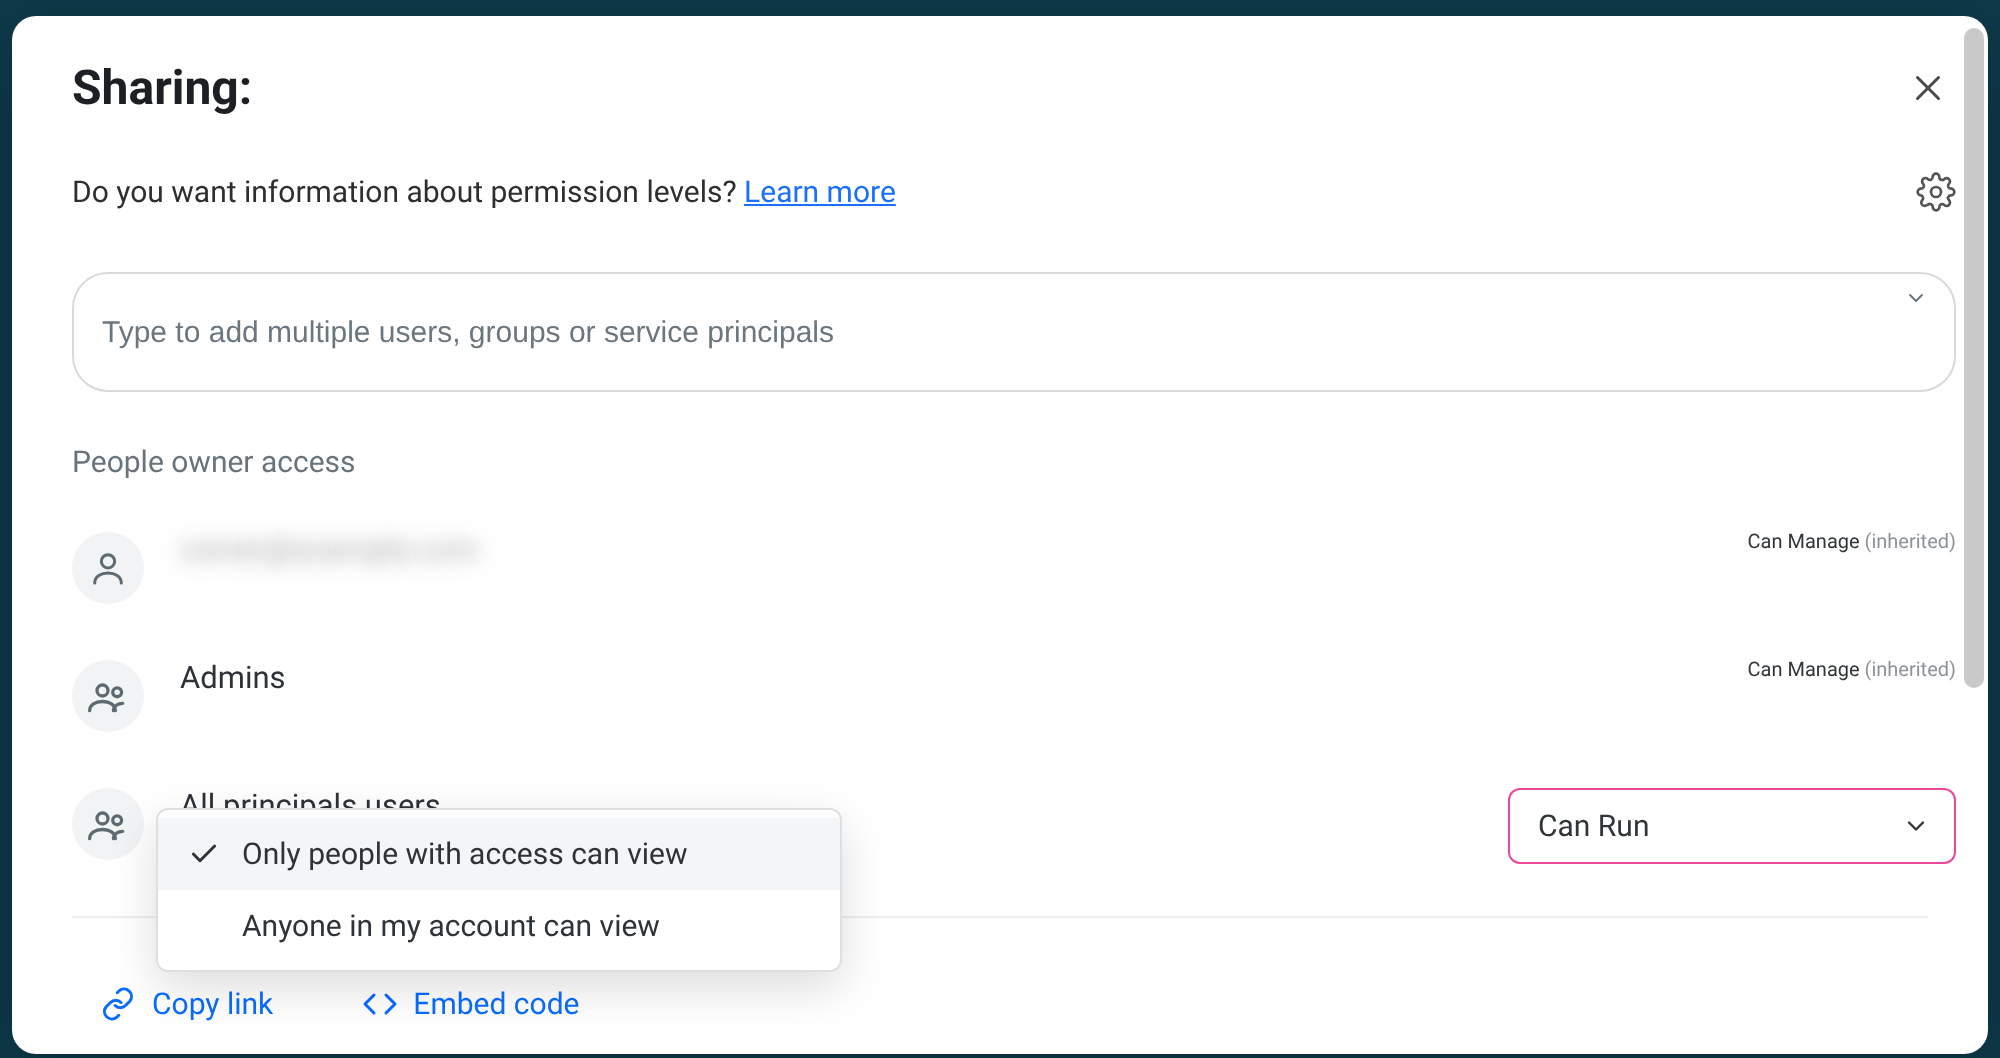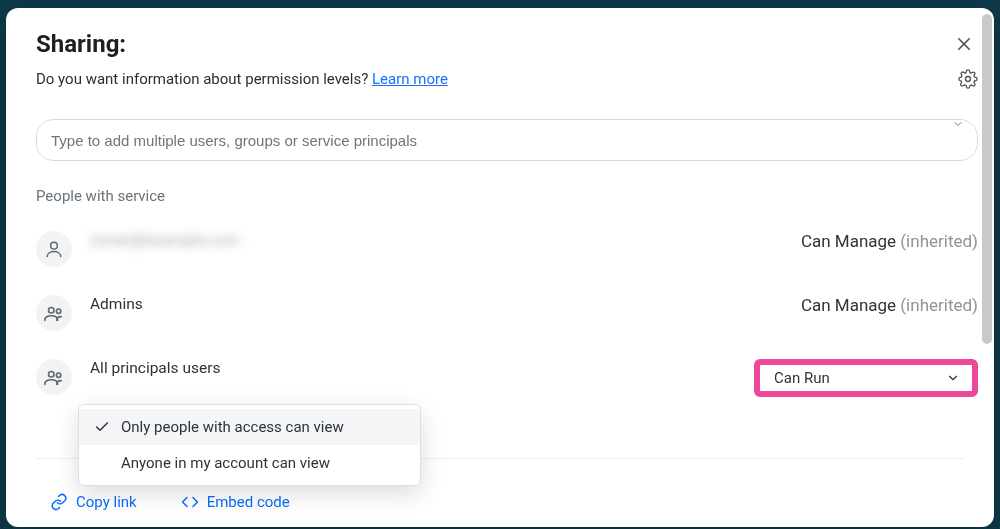--- a/index.html
+++ b/index.html
@@ -64,21 +64,21 @@
     height: 28px;
     display: flex;
     align-items: center;
     justify-content: center;
     color: #4a4a4a;
     border-radius: 4px;
     cursor: pointer;
   }
 
   .info-row {
-    margin-top: 11px;
+    margin-top: 28px;
     display: flex;
     align-items: center;
     justify-content: space-between;
     gap: 12px;
   }
   .info-text { font-size: 15px; color: #2e2e2e; }
   .learn-link {
     color: #1a6fff;
     text-decoration: underline;
     cursor: pointer;
@@ -86,21 +86,21 @@
   .gear-btn {
     color: #555;
     cursor: pointer;
     display: flex;
     align-items: center;
   }
 
   .search-input {
     margin-top: 30px;
     width: 100%;
-    height: 42px;
+    height: 60px;
     border: 1px solid #d7dadd;
     border-radius: 18px;
     padding: 0 36px 0 14px;
     font-size: 15px;
     color: #333;
     position: relative;
   }
   .search-wrap { position: relative; }
   .search-input::placeholder { color: #6b767f; }
   .search-caret {
@@ -140,30 +140,30 @@
     font-size: 15.5px;
     color: #2c3237;
     flex: 1;
   }
   .blurred-name {
     color: transparent;
     text-shadow: 0 0 10px rgba(100,100,100,0.6);
     user-select: none;
   }
   .perm {
-    font-size: 17px;
+    font-size: 10px;
     color: #303538;
     white-space: nowrap;
   }
   .perm .inh { color: #8c9399; }
 
   .perm-select {
     width: 224px;
     height: 38px;
-    border: 6px solid #ec4899;
+    border: 1px solid #ec4899;
     border-radius: 6px;
     background: #fff;
     display: flex;
     align-items: center;
     justify-content: space-between;
     padding: 0 12px 0 14px;
     font-size: 15px;
     color: #303538;
     cursor: pointer;
   }
@@ -252,21 +252,21 @@
 
     <div class="search-wrap">
       <input class="search-input" type="text" placeholder="Type to add multiple users, groups or service principals" style="">
       <span class="search-caret">
         <svg width="12" height="12" viewBox="0 0 24 24" fill="none" stroke="currentColor" stroke-width="2" stroke-linecap="round" stroke-linejoin="round">
             <polyline points="6 9 12 15 18 9"></polyline>
           </svg>
       </span>
     </div>
 
-    <div class="section-label">People with service</div>
+    <div class="section-label">People owner access</div>
 
     <div class="people-list">
 
       <div class="person-row">
         <div class="avatar">
           <svg width="20" height="20" viewBox="0 0 24 24" fill="none" stroke="currentColor" stroke-width="1.8" stroke-linecap="round" stroke-linejoin="round">
               <circle cx="12" cy="8" r="4"></circle>
               <path d="M4 21c0-4 4-6 8-6s8 2 8 6"></path>
             </svg>
         </div>

